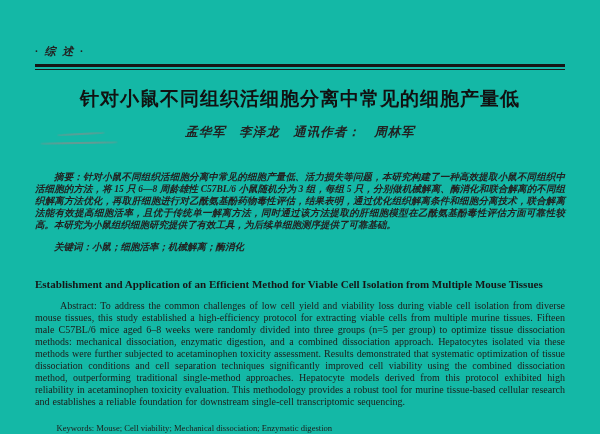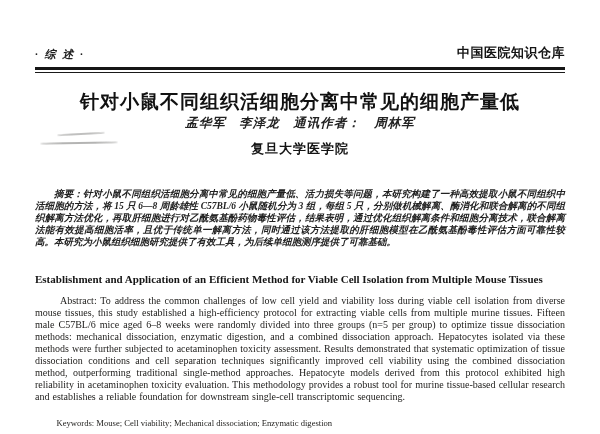--- a/index.html
+++ b/index.html
@@ -1,20 +1,20 @@
 <!DOCTYPE html>
 <html><head>
 <meta charset="utf-8">
 <style>
   html,body{margin:0;padding:0;background:#e8e8e6;}
   .page{
     position:relative;
     width:600px;height:434px;
     margin:0 auto;
-    background:#ffffff;
+    background:#14b8a6;
     overflow:hidden;
     color:#1d1c1a;
     font-family:"Liberation Serif", serif;
     box-sizing:border-box;
     padding:44px 35px 0 35px;
   }
   
   .hdr{display:flex;justify-content:space-between;align-items:flex-end;}
   .hdr-left{
     font-family:"Liberation Serif", serif;
@@ -30,21 +30,21 @@
     border-top:3px solid #161616;
     border-bottom:1px solid #1a1a1a;
   }
   
   .title-cn{
     margin-top:16px;text-align:center;
     font-family:"Liberation Sans", sans-serif;
     font-weight:bold;font-size:19px;letter-spacing:1px;color:#111;
   }
   .authors{
-    margin-top:0;text-align:center;
+    margin-top:12px;text-align:center;
     font-size:12.5px;font-weight:bold;font-style:italic;
     letter-spacing:1px;color:#222;
   }
   .affil{
     margin-top:8px;text-align:center;
     font-family:"Liberation Sans", sans-serif;
     font-weight:bold;font-size:13px;color:#141414;letter-spacing:1px;
   }
   
   .smudge{position:absolute;background:#8d8d8b;border-radius:50%;}
@@ -90,35 +90,34 @@
   .col p{margin:0;}
   .col .indent{text-indent:2em;}
 </style>
 </head>
 <body>
 
 <div class="page">
 
   <div class="hdr">
     <span class="hdr-left">· 综 述 ·</span>
-    <span class="hdr-right">中国医院知识仓库</span>
   </div>
   <div class="rule"></div>
 
   <div class="title-cn">针对小鼠不同组织活细胞分离中常见的细胞产量低</div>
 
   <div class="authors">孟华军　李泽龙　通讯作者：　周林军</div>
 
-  <div class="affil">复旦大学医学院</div>
 
   <div class="smudge a"></div>
   <div class="smudge b"></div>
 
   <p class="abs-cn"><span>摘要：</span><span>针对小鼠不同组织活细胞分离中常见的细胞产量低、活力损失等问题，本研究构建了一种高效提取小鼠不同组织中活细胞的方法，将 15 只 6—8 周龄雄性 C57BL/6 小鼠随机分为 3 组，每组 5 只，分别做机械解离、酶消化和联合解离的不同组织解离方法优化，再取肝细胞进行对乙酰氨基酚药物毒性评估，结果表明，通过优化组织解离条件和细胞分离技术，联合解离法能有效提高细胞活率，且优于传统单一解离方法，同时通过该方法提取的肝细胞模型在乙酰氨基酚毒性评估方面可靠性较高。本研究为小鼠组织细胞研究提供了有效工具，为后续单细胞测序提供了可靠基础。</span></p>
 
+  <p class="kw-cn"><span>关键词：</span><span>小鼠；细胞活率；机械解离；酶消化</span></p>
 
   <div class="title-en">Establishment and Application of an Efficient Method for Viable Cell Isolation from Multiple Mouse Tissues</div>
 
   <p class="abs-en"><span>Abstract:</span><span> To address the common challenges of low cell yield and viability loss during viable cell isolation from diverse mouse tissues, this study established a high-efficiency protocol for extracting viable cells from multiple murine tissues. Fifteen male C57BL/6 mice aged 6–8 weeks were randomly divided into three groups (n=5 per group) to optimize tissue dissociation methods: mechanical dissociation, enzymatic digestion, and a combined dissociation approach. Hepatocytes isolated via these methods were further subjected to acetaminophen toxicity assessment. Results demonstrated that systematic optimization of tissue dissociation conditions and cell separation techniques significantly improved cell viability using the combined dissociation method, outperforming traditional single-method approaches. Hepatocyte models derived from this protocol exhibited high reliability in acetaminophen toxicity evaluation. This methodology provides a robust tool for murine tissue-based cellular research and establishes a reliable foundation for downstream single-cell transcriptomic sequencing.</span></p>
 
   <p class="kw-en">Keywords: Mouse; Cell viability; Mechanical dissociation; Enzymatic digestion</p>
 
   <div class="body-cols">
     <div class="col">
       <p class="indent">体外细胞研究是现代生物、医学研究的重要手段[1]，从组织中高效获取高活性细胞群体，不仅是构建体外模型的先决条件，更是确保实验数据可靠性的生物学基础。尽管现有多种组织解离方法，但实际应用中仍面临诸多挑战，包括组织结构异质性[2]、细胞脆弱性差异以及解离过程中产生的机械和化学损伤[3]。因此，针对不同组织类型，需要建立特异性的细胞提取方案以保证细胞活率，为后续单细胞测序研究提供可靠基础。</p>

